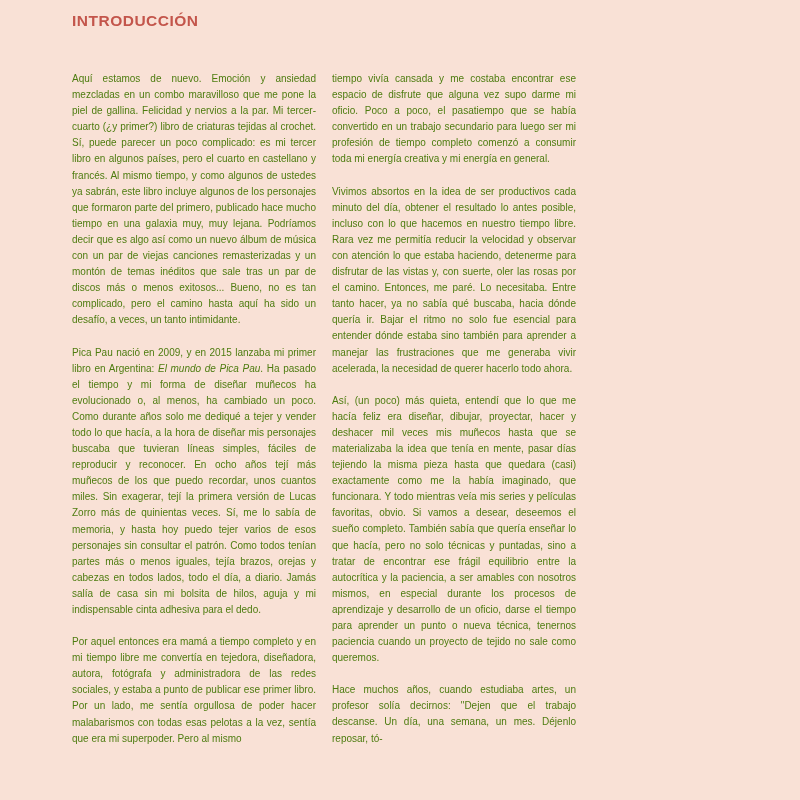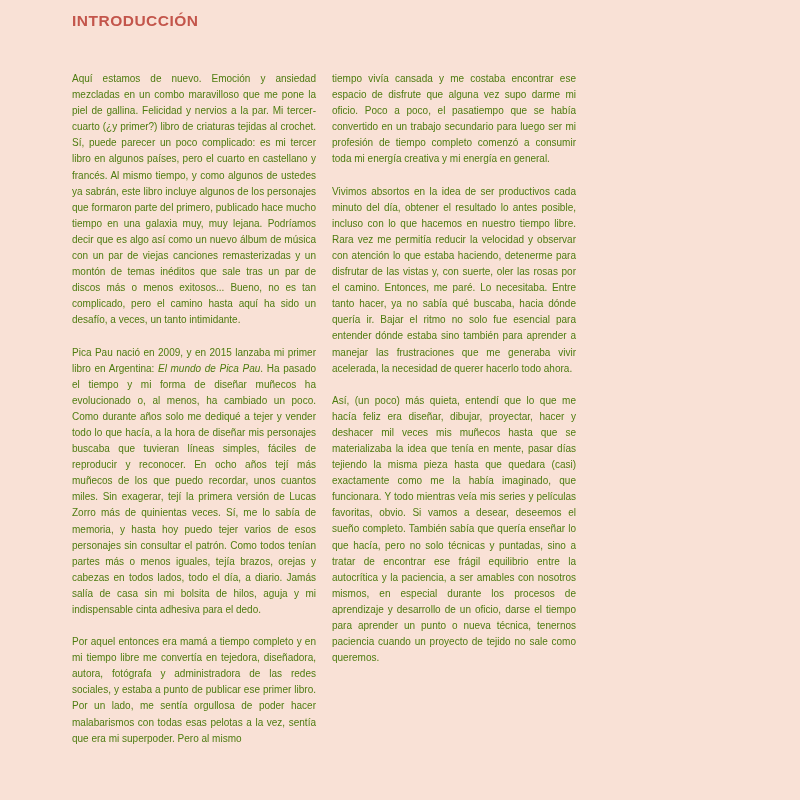--- a/index.html
+++ b/index.html
@@ -56,15 +56,16 @@
   <div class="columns">
     <div class="col" lang="es">
       <p>Aquí estamos de nuevo. Emoción y ansiedad mezcladas en un combo maravilloso que me pone la piel de gallina. Felicidad y nervios a la par. Mi tercer-cuarto (¿y primer?) libro de criaturas tejidas al crochet. Sí, puede parecer un poco complicado: es mi tercer libro en algunos países, pero el cuarto en castellano y francés. Al mismo tiempo, y como algunos de ustedes ya sabrán, este libro incluye algunos de los personajes que formaron parte del primero, publicado hace mucho tiempo en una galaxia muy, muy lejana. Podríamos decir que es algo así como un nuevo álbum de música con un par de viejas canciones remasterizadas y un montón de temas inéditos que sale tras un par de discos más o menos exitosos... Bueno, no es tan complicado, pero el camino hasta aquí ha sido un desafío, a veces, un tanto intimidante.</p>
       <p><span>Pica Pau nació en 2009, y en 2015 lanzaba mi primer libro en Argentina: </span><em>El mundo de Pica Pau</em><span>. Ha pasado el tiempo y mi forma de diseñar muñecos ha evolucionado o, al menos, ha cambiado un poco. Como durante años solo me dediqué a tejer y vender todo lo que hacía, a la hora de diseñar mis personajes buscaba que tuvieran líneas simples, fáciles de reproducir y reconocer. En ocho años tejí más muñecos de los que puedo recordar, unos cuantos miles. Sin exagerar, tejí la primera versión de Lucas Zorro más de quinientas veces. Sí, me lo sabía de memoria, y hasta hoy puedo tejer varios de esos personajes sin consultar el patrón. Como todos tenían partes más o menos iguales, tejía brazos, orejas y cabezas en todos lados, todo el día, a diario. Jamás salía de casa sin mi bolsita de hilos, aguja y mi indispensable cinta adhesiva para el dedo.</span></p>
       <p>Por aquel entonces era mamá a tiempo completo y en mi tiempo libre me convertía en tejedora, diseñadora, autora, fotógrafa y administradora de las redes sociales, y estaba a punto de publicar ese primer libro. Por un lado, me sentía orgullosa de poder hacer malabarismos con todas esas pelotas a la vez, sentía que era mi superpoder. Pero al mismo</p>
     </div>
     <div class="col" lang="es">
       <p>tiempo vivía cansada y me costaba encontrar ese espacio de disfrute que alguna vez supo darme mi oficio. Poco a poco, el pasatiempo que se había convertido en un trabajo secundario para luego ser mi profesión de tiempo completo comenzó a consumir toda mi energía creativa y mi energía en general.</p>
       <p>Vivimos absortos en la idea de ser productivos cada minuto del día, obtener el resultado lo antes posible, incluso con lo que hacemos en nuestro tiempo libre. Rara vez me permitía reducir la velocidad y observar con atención lo que estaba haciendo, detenerme para disfrutar de las vistas y, con suerte, oler las rosas por el camino. Entonces, me paré. Lo necesitaba. Entre tanto hacer, ya no sabía qué buscaba, hacia dónde quería ir. Bajar el ritmo no solo fue esencial para entender dónde estaba sino también para aprender a manejar las frustraciones que me generaba vivir acelerada, la necesidad de querer hacerlo todo ahora.</p>
       <p>Así, (un poco) más quieta, entendí que lo que me hacía feliz era diseñar, dibujar, proyectar, hacer y deshacer mil veces mis muñecos hasta que se materializaba la idea que tenía en mente, pasar días tejiendo la misma pieza hasta que quedara (casi) exactamente como me la había imaginado, que funcionara. Y todo mientras veía mis series y películas favoritas, obvio. Si vamos a desear, deseemos el sueño completo. También sabía que quería enseñar lo que hacía, pero no solo técnicas y puntadas, sino a tratar de encontrar ese frágil equilibrio entre la autocrítica y la paciencia, a ser amables con nosotros mismos, en especial durante los procesos de aprendizaje y desarrollo de un oficio, darse el tiempo para aprender un punto o nueva técnica, tenernos paciencia cuando un proyecto de tejido no sale como queremos.</p>
+      <p>Hace muchos años, cuando estudiaba artes, un profesor solía decirnos: "Dejen que el trabajo descanse. Un día, una semana, un mes. Déjenlo reposar, tó-</p>
     </div>
   </div>
 </div>
 
 </body></html>

